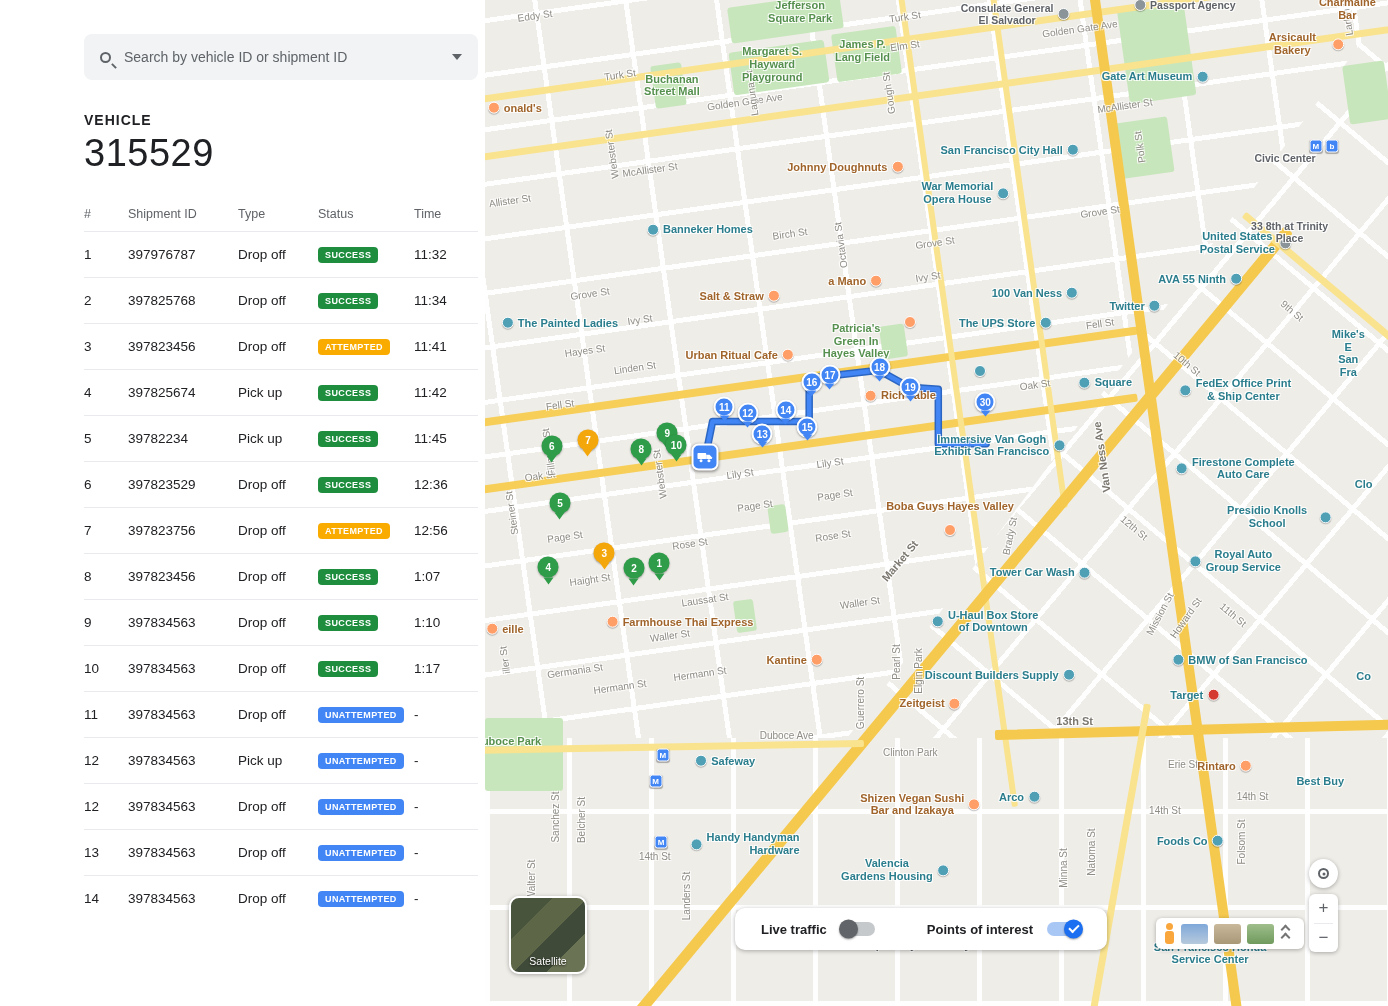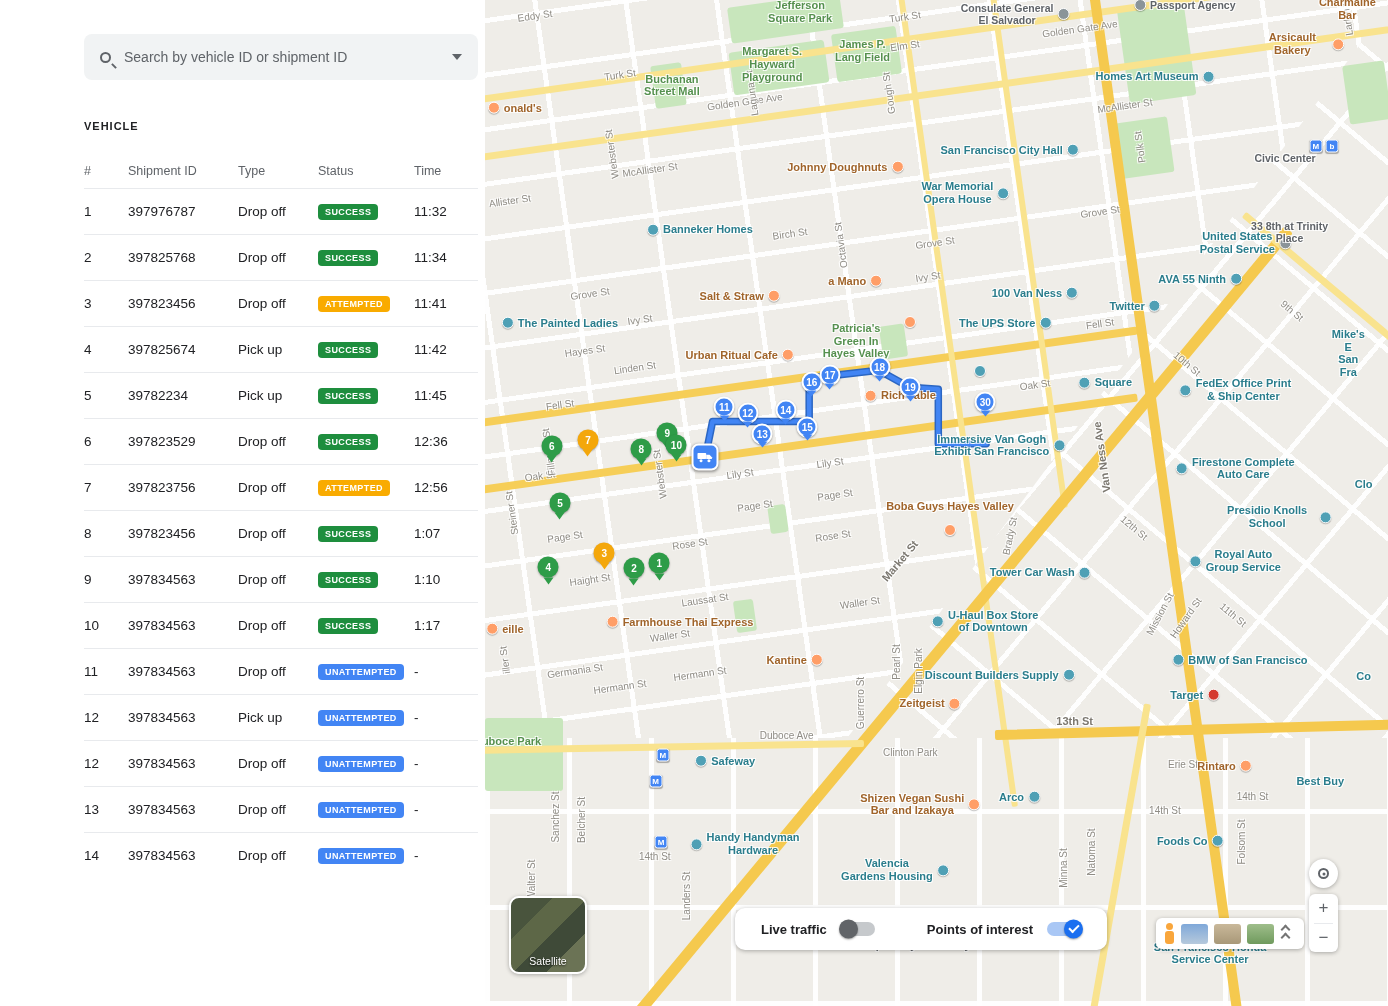--- a/index.html
+++ b/index.html
@@ -17,21 +17,21 @@
 
   
   .sidebar { width:485px; flex:none; padding:34px 7px 0 84px; overflow:hidden; }
   .searchbox { width:394px; height:46px; background:#f1f3f4; border-radius:8px; display:flex; align-items:center; padding:0 16px; gap:13px; }
   .mag { width:11px; height:11px; border:2px solid #5f6368; border-radius:50%; position:relative; flex:none; }
   .mag::after { content:""; position:absolute; width:6px; height:2px; background:#5f6368; transform:rotate(45deg); left:9px; top:11px; }
   .searchbox input { flex:1; border:none; background:transparent; outline:none; font-size:14px; color:#202124; font-family:"Liberation Sans",sans-serif; }
   .searchbox input::placeholder { color:#5f6368; }
   .chev { width:0; height:0; border-left:5px solid transparent; border-right:5px solid transparent; border-top:6px solid #5f6368; cursor:pointer; flex:none; }
 
-  .veh-label { margin-top:40px; font-size:11px; font-weight:bold; letter-spacing:1px; color:#202124; }
+  .veh-label { margin-top:32px; font-size:14px; font-weight:bold; letter-spacing:1px; color:#202124; }
   .veh-id { font-size:38px; font-weight:400; color:#202124; margin-top:4px; letter-spacing:0.5px; }
 
   .tbl { margin-top:22px; width:394px; }
   .thead, .trow { display:grid; grid-template-columns:44px 110px 80px 96px 1fr; align-items:center; }
   .thead { height:34px; font-size:12.5px; color:#5f6368; }
   .trow { height:46px; border-top:1px solid #e8eaed; font-size:13.5px; color:#202124; cursor:pointer; }
   .badge { display:inline-block; padding:3px 7px; border-radius:4px; font-size:9px; font-weight:bold; color:#fff; letter-spacing:0.4px; }
   .b-success { background:#1e8e3e; }
   .b-attempted { background:#f9ab00; }
   .b-unattempted { background:#4285f4; }
@@ -128,20 +128,21 @@
 
   <div class="content">
     <aside class="sidebar">
       <div class="searchbox">
         <span class="mag"></span>
         <input type="text" placeholder="Search by vehicle ID or shipment ID" style="">
         <span class="chev"></span>
       </div>
 
       <div class="veh-label">VEHICLE</div>
+      <div class="veh-id">315529</div>
 
       <div class="tbl">
         <div class="thead">
           <span>#</span>
           <span>Shipment ID</span>
           <span>Type</span>
           <span>Status</span>
           <span>Time</span>
         </div>
         <div>
@@ -391,21 +392,21 @@
 Bar and Izakaya</span><span class="dot" style="background: rgb(255, 158, 103);"></span></div>
           <div class="lbl c-food" style="left: 81.9%; top: 76.1%; transform: translate(-50%, -50%) rotate(0deg);"><span class="txt">Rintaro</span><span class="dot" style="background: rgb(255, 158, 103);"></span></div>
           <div class="lbl c-food" style="left: 90.3%; top: 4.4%; transform: translate(-50%, -50%) rotate(0deg);"><span class="txt">Arsicault Bakery</span><span class="dot" style="background: rgb(255, 158, 103);"></span></div>
           <div class="lbl c-food" style="left: 95.5%; top: 0.9%; transform: translate(-50%, -50%) rotate(0deg);"><span class="txt">Charmaine
 Bar</span></div>
           <div class="lbl c-food" style="left: 2.2%; top: 62.5%; transform: translate(-50%, -50%) rotate(0deg); text-align: right;"><span class="dot" style="background: rgb(255, 158, 103);"></span><span class="txt">eille</span></div>
           <div class="lbl c-food" style="left: 3.3%; top: 10.7%; transform: translate(-50%, -50%) rotate(0deg);"><span class="dot" style="background: rgb(255, 158, 103);"></span><span class="txt">onald's</span></div>
           <div class="lbl c-shop" style="left: 8.3%; top: 32.1%; transform: translate(-50%, -50%) rotate(0deg);"><span class="dot" style="background: rgb(79, 160, 181);"></span><span class="txt">The Painted Ladies</span></div>
           <div class="lbl c-shop" style="left: 23.8%; top: 22.8%; transform: translate(-50%, -50%) rotate(0deg);"><span class="dot" style="background: rgb(79, 160, 181);"></span><span class="txt">Banneker Homes</span></div>
           <div class="lbl c-shop" style="left: 58.1%; top: 14.9%; transform: translate(-50%, -50%) rotate(0deg);"><span class="txt">San Francisco City Hall</span><span class="dot" style="background: rgb(79, 160, 181);"></span></div>
-          <div class="lbl c-shop" style="left: 74.2%; top: 7.6%; transform: translate(-50%, -50%) rotate(0deg);"><span class="txt">Homes Art Museum</span><span class="dot" style="background: rgb(79, 160, 181);"></span></div>
+          <div class="lbl c-shop" style="left: 74.2%; top: 7.6%; transform: translate(-50%, -50%) rotate(0deg);"><span class="txt">Gate Art Museum</span><span class="dot" style="background: rgb(79, 160, 181);"></span></div>
           <div class="lbl c-shop" style="left: 53.2%; top: 19.2%; transform: translate(-50%, -50%) rotate(0deg);"><span class="txt">War Memorial
 Opera House</span><span class="dot" style="background: rgb(79, 160, 181);"></span></div>
           <div class="lbl c-shop" style="left: 84.2%; top: 24.2%; transform: translate(-50%, -50%) rotate(0deg);"><span class="txt">United States
 Postal Service</span><span class="dot" style="background: rgb(138, 148, 153);"></span></div>
           <div class="lbl c-plain" style="left: 89.1%; top: 23.1%; transform: translate(-50%, -50%) rotate(0deg);"><span class="txt">33 8th at Trinity Place</span></div>
           <div class="lbl c-shop" style="left: 79.2%; top: 27.7%; transform: translate(-50%, -50%) rotate(0deg);"><span class="txt">AVA 55 Ninth</span><span class="dot" style="background: rgb(79, 160, 181);"></span></div>
           <div class="lbl c-plain" style="left: 88.6%; top: 15.7%; transform: translate(-50%, -50%) rotate(0deg);"><span class="txt">Civic Center</span></div>
           <div class="lbl c-shop" style="left: 60.9%; top: 29.1%; transform: translate(-50%, -50%) rotate(0deg);"><span class="txt">100 Van Ness</span><span class="dot" style="background: rgb(79, 160, 181);"></span></div>
           <div class="lbl c-shop" style="left: 72%; top: 30.4%; transform: translate(-50%, -50%) rotate(0deg); justify-content: center;"><span class="txt">Twitter</span><span class="dot" style="background: rgb(79, 160, 181);"></span></div>
           <div class="lbl c-shop" style="left: 57.6%; top: 32.1%; transform: translate(-50%, -50%) rotate(0deg);"><span class="txt">The UPS Store</span><span class="dot" style="background: rgb(79, 160, 181);"></span></div>
@@ -420,21 +421,21 @@
           <div class="lbl c-shop" style="left: 83.1%; top: 55.8%; transform: translate(-50%, -50%) rotate(0deg);"><span class="dot" style="background: rgb(79, 160, 181);"></span><span class="txt">Royal Auto
 Group Service</span></div>
           <div class="lbl c-shop" style="left: 61.5%; top: 56.9%; transform: translate(-50%, -50%) rotate(0deg);"><span class="txt">Tower Car Wash</span><span class="dot" style="background: rgb(79, 160, 181);"></span></div>
           <div class="lbl c-shop" style="left: 55.4%; top: 61.8%; transform: translate(-50%, -50%) rotate(0deg);"><span class="dot" style="background: rgb(79, 160, 181);"></span><span class="txt">U-Haul Box Store
 of Downtown</span></div>
           <div class="lbl c-shop" style="left: 57%; top: 67.1%; transform: translate(-50%, -50%) rotate(0deg);"><span class="txt">Discount Builders Supply</span><span class="dot" style="background: rgb(79, 160, 181);"></span></div>
           <div class="lbl c-shop" style="left: 83.6%; top: 65.6%; transform: translate(-50%, -50%) rotate(0deg);"><span class="dot" style="background: rgb(79, 160, 181);"></span><span class="txt">BMW of San Francisco</span></div>
           <div class="lbl c-shop" style="left: 78.6%; top: 69.1%; transform: translate(-50%, -50%) rotate(0deg);"><span class="txt">Target</span><span class="dot" style="background: rgb(212, 58, 47);"></span></div>
           <div class="lbl c-shop" style="left: 26.6%; top: 75.6%; transform: translate(-50%, -50%) rotate(0deg);"><span class="dot" style="background: rgb(79, 160, 181);"></span><span class="txt">Safeway</span></div>
           <div class="lbl c-shop" style="left: 59.2%; top: 79.2%; transform: translate(-50%, -50%) rotate(0deg);"><span class="txt">Arco</span><span class="dot" style="background: rgb(79, 160, 181);"></span></div>
-          <div class="lbl c-shop" style="left: 28.8%; top: 83.9%; transform: translate(-50%, -50%) rotate(0deg);"><span class="dot" style="background: rgb(79, 160, 181);"></span><span class="txt">Handy Handyman
+          <div class="lbl c-shop" style="left: 28.8%; top: 83.9%; transform: translate(-50%, -50%) rotate(0deg); text-align: right;"><span class="dot" style="background: rgb(79, 160, 181);"></span><span class="txt">Handy Handyman
 Hardware</span></div>
           <div class="lbl c-shop" style="left: 45.4%; top: 86.5%; transform: translate(-50%, -50%) rotate(0deg);"><span class="txt">Valencia
 Gardens Housing</span><span class="dot" style="background: rgb(79, 160, 181);"></span></div>
           <div class="lbl c-shop" style="left: 78.1%; top: 83.6%; transform: translate(-50%, -50%) rotate(0deg);"><span class="txt">Foods Co</span><span class="dot" style="background: rgb(79, 160, 181);"></span></div>
           <div class="lbl c-shop" style="left: 92.5%; top: 77.6%; transform: translate(-50%, -50%) rotate(0deg);"><span class="txt">Best Buy</span></div>
           <div class="lbl c-shop" style="left: 95.6%; top: 35.1%; transform: translate(-50%, -50%) rotate(0deg);"><span class="txt">Mike's E
 San Fra</span></div>
           <div class="lbl c-shop" style="left: 97.3%; top: 48.1%; transform: translate(-50%, -50%) rotate(0deg);"><span class="txt">Clo</span></div>
           <div class="lbl c-shop" style="left: 97.3%; top: 67.2%; transform: translate(-50%, -50%) rotate(0deg);"><span class="txt">Co</span></div>
           <div class="lbl c-shop" style="left: 80.3%; top: 94.8%; transform: translate(-50%, -50%) rotate(0deg);"><span class="txt">San Francisco Honda

